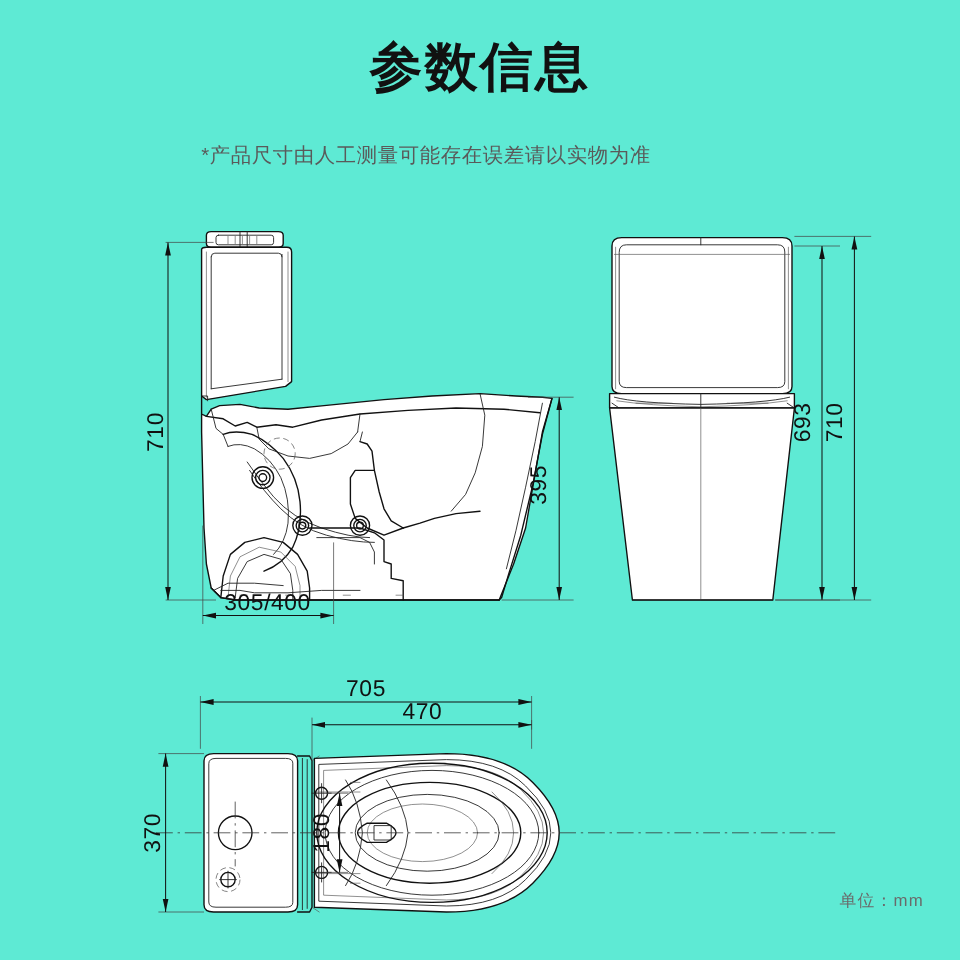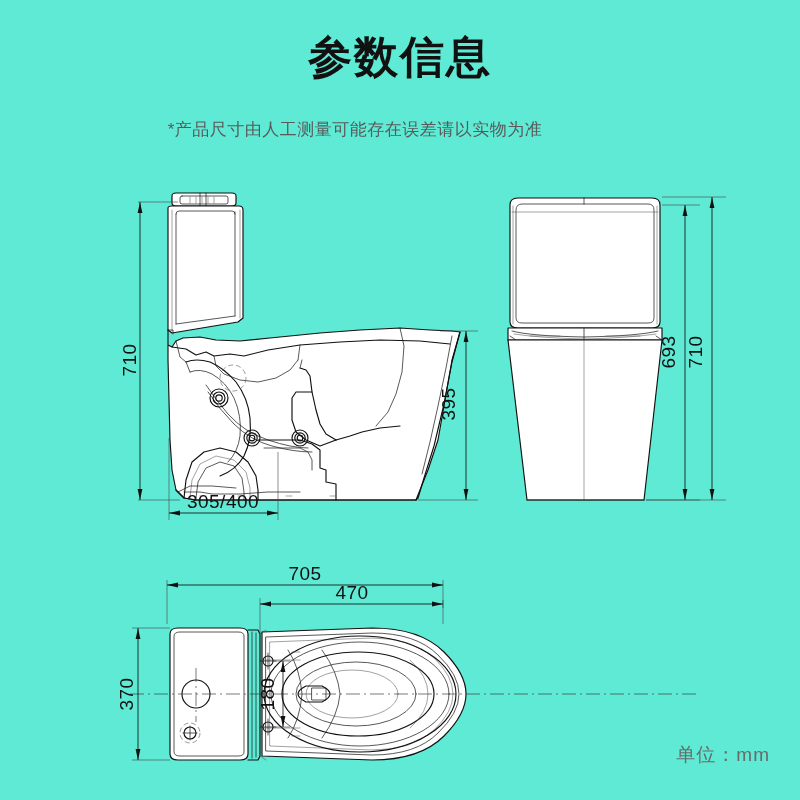--- a/index.html
+++ b/index.html
@@ -43,21 +43,21 @@
     font-size: 17px;
     color: #5a5a5a;
     letter-spacing: 0.5px;
   }
   .unit-note {
     position: absolute;
     left: 600px;
     top: 742px;
     width: 170px;
     text-align: right;
-    font-size: 19px;
+    font-size: 14px;
     color: #6a6a6a;
     letter-spacing: 1px;
   }
   svg.drawing {
     position: absolute;
     left: 0;
     top: 0;
     width: 800px;
     height: 800px;
   }

